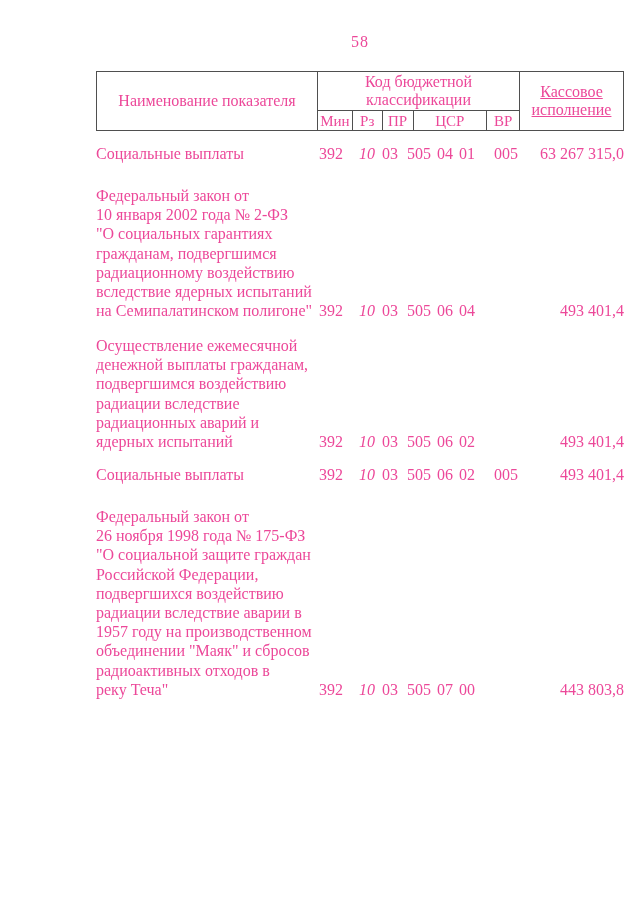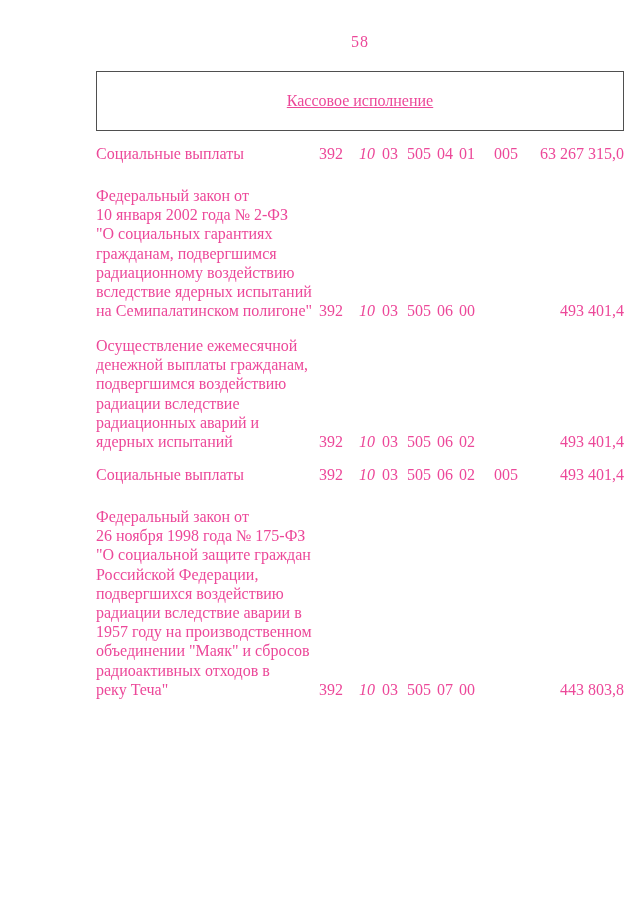--- a/index.html
+++ b/index.html
@@ -110,20 +110,31 @@
   .r5 { top: 507px; }
 </style>
 </head>
 <body>
 
 <div class="page">
 
   <div class="page-number">58</div>
 
   <div class="thead">
+    <div class="th-name">Наименование показателя</div>
+    <div class="th-code-group">
+      <div class="th-code-title">Код бюджетной классификации</div>
+      <div class="th-subrow">
+        <div class="th-sub min">Мин</div>
+        <div class="th-sub rz">Рз</div>
+        <div class="th-sub pr">ПР</div>
+        <div class="th-sub csr">ЦСР</div>
+        <div class="th-sub vr">ВР</div>
+      </div>
+    </div>
     <div class="th-cash">Кассовое исполнение</div>
   </div>
 
   <div class="row r1">
     <div class="name">Социальные выплаты</div>
     <span class="code c-min">392</span>
     <span class="code c-rz">10</span>
     <span class="code c-pr">03</span>
     <span class="code c-csr">505 04 01</span>
     <span class="code c-vr">005</span>
@@ -134,21 +145,21 @@
     <div class="name">Федеральный закон от
 10 января 2002 года № 2-ФЗ
 "О социальных гарантиях
 гражданам, подвергшимся
 радиационному воздействию
 вследствие ядерных испытаний
 на Семипалатинском полигоне"</div>
     <span class="code c-min">392</span>
     <span class="code c-rz">10</span>
     <span class="code c-pr">03</span>
-    <span class="code c-csr">505 06 00</span>
+    <span class="code c-csr">505 06 04</span>
     <span class="code c-vr"></span>
     <span class="amount">493 401,4</span>
   </div>
 
   <div class="row r3">
     <div class="name">Осуществление ежемесячной
 денежной выплаты гражданам,
 подвергшимся воздействию
 радиации вследствие
 радиационных аварий и

